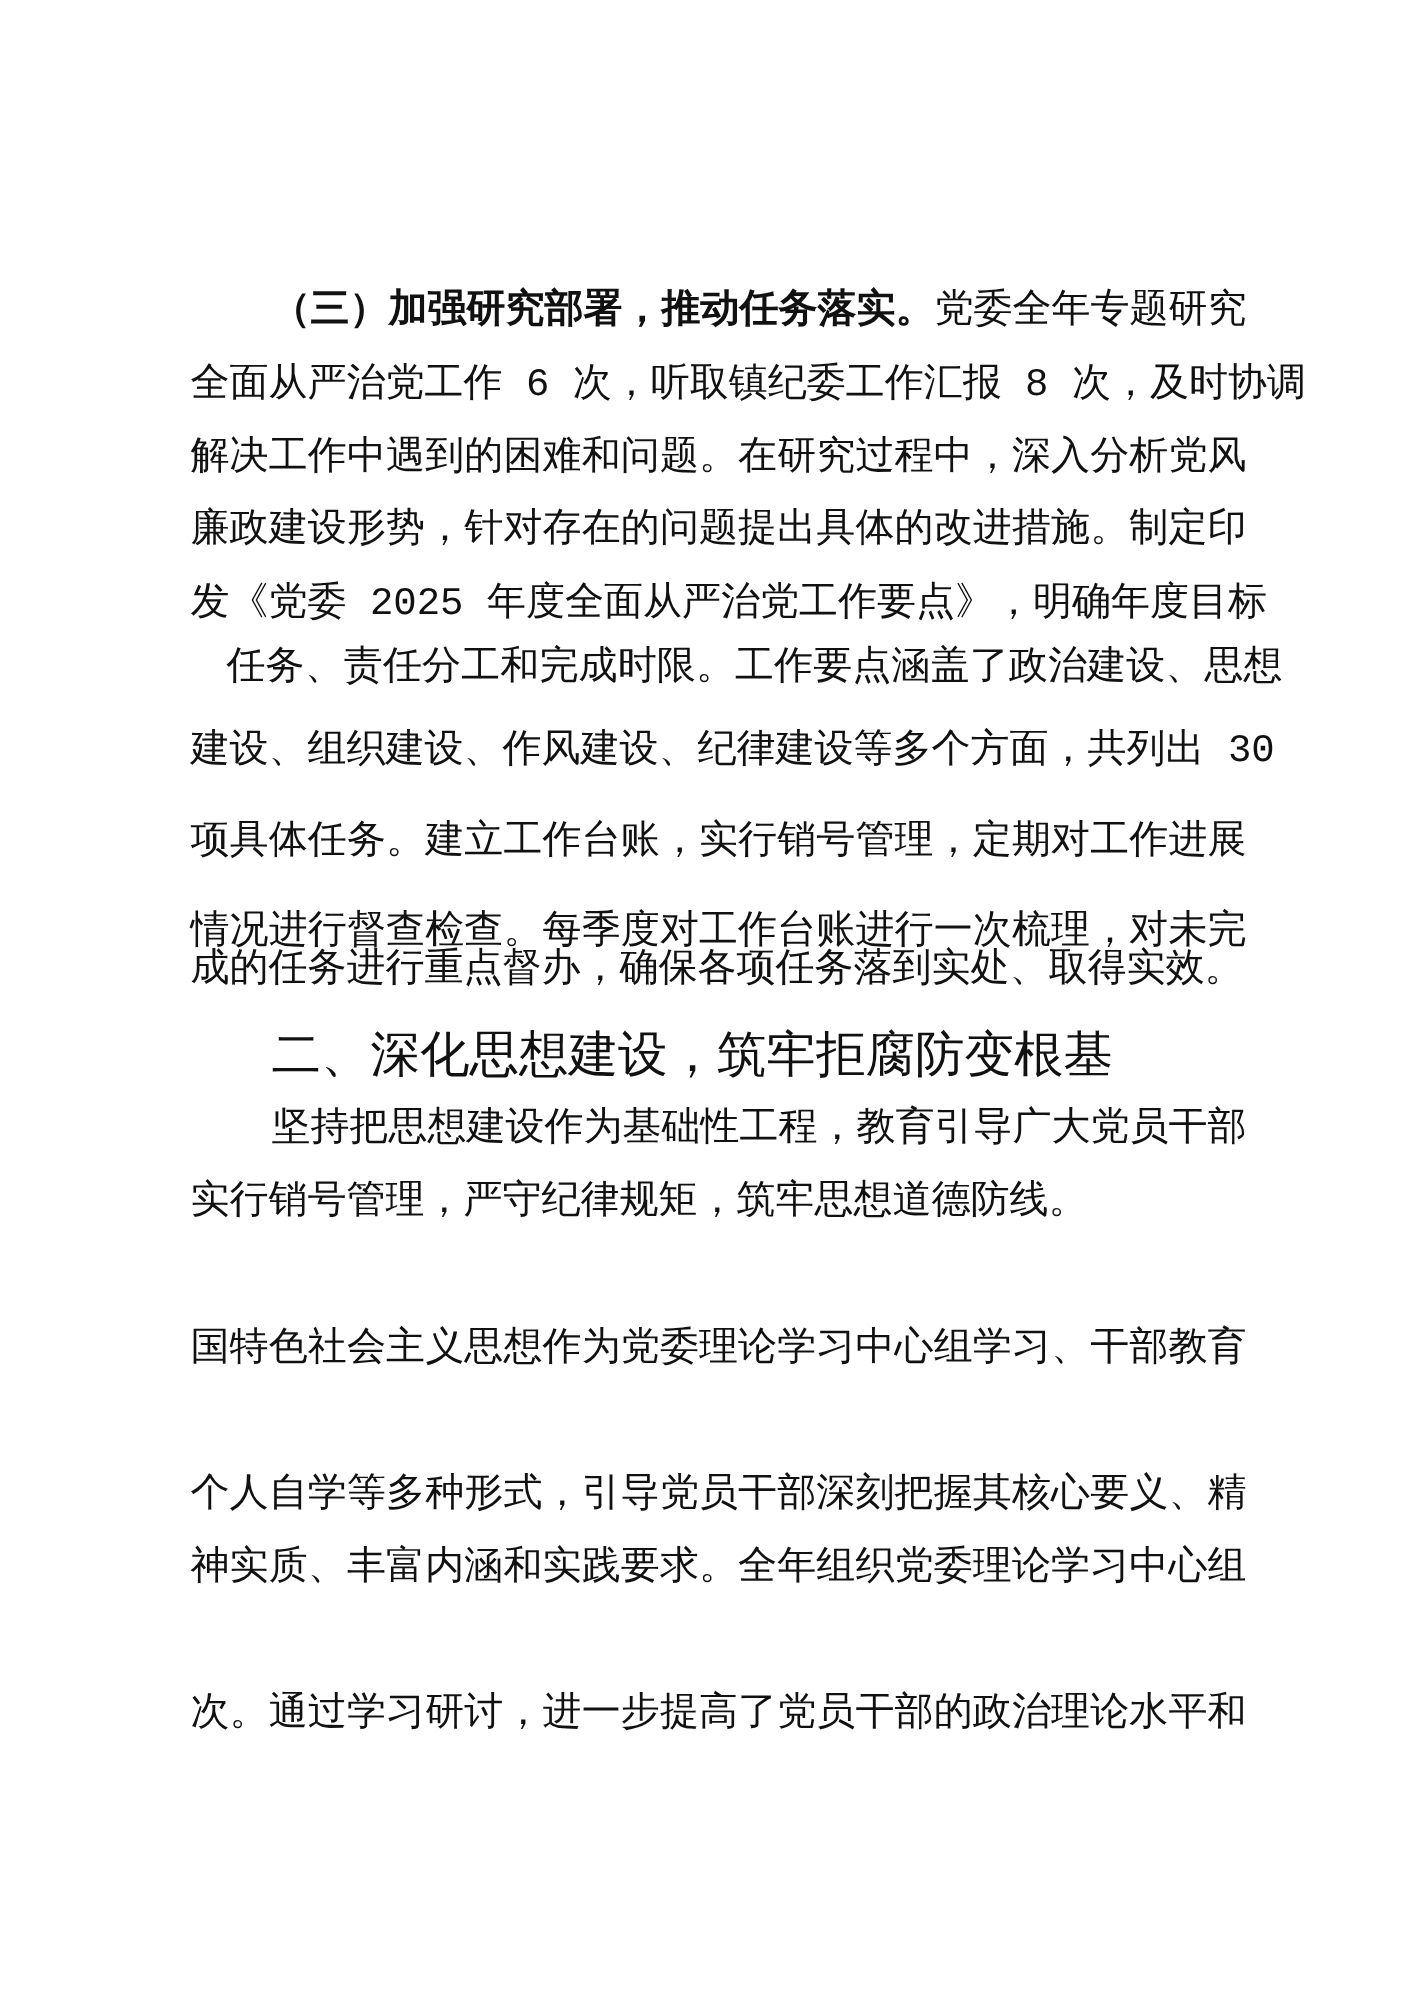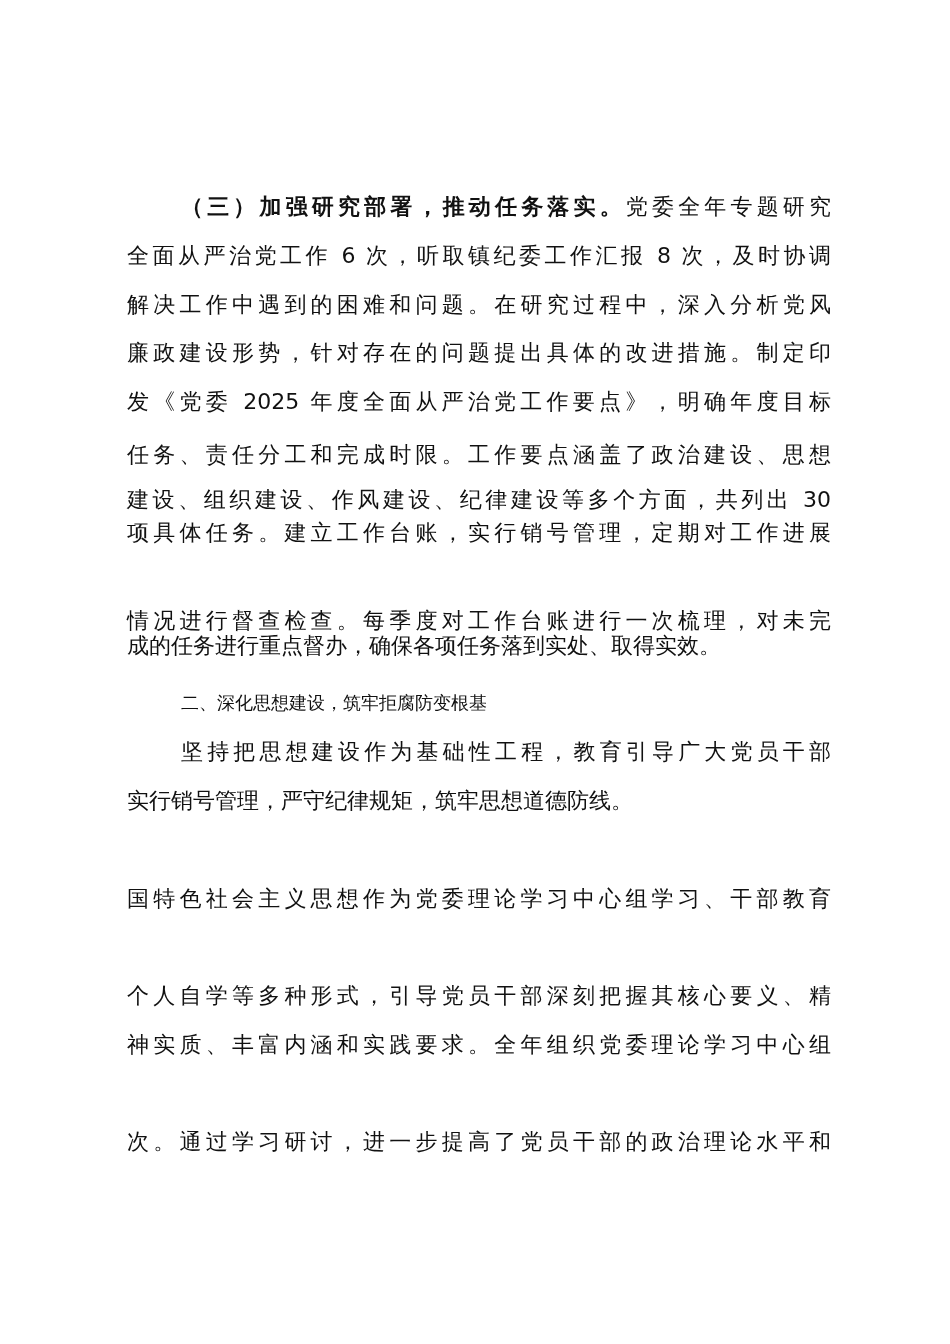--- a/index.html
+++ b/index.html
@@ -1,38 +1,38 @@
 <!DOCTYPE html>
 <html><head>
 <meta charset="utf-8">
 <style>
   html, body { margin:0; padding:0; background:#ffffff; }
   body { width:950px; height:1344px; position:relative; overflow:hidden;
          font-family:"DejaVu Sans","Liberation Sans",sans-serif; color:#111111; }
   .page { position:absolute; left:0; top:0; width:950px; height:1344px; background:#ffffff; }
   .line { position:absolute; left:127px; width:704px; height:34px; line-height:34px;
-          font-size:22px; white-space:nowrap; text-align:justify; text-align-last:justify; letter-spacing:0; }
+          font-size:26px; white-space:nowrap; text-align:justify; text-align-last:justify; letter-spacing:0;font-family:Liberation Mono, monospace; }
   .line.last { text-align-last:left; }
   .line.indent { left:181px; width:650px; }
   .b { font-weight:bold; }
-  .heading { position:absolute; left:181px; height:34px; line-height:34px; font-size:18px; white-space:nowrap; }
+  .heading { position:absolute; left:181px; height:34px; line-height:34px; font-size:33px; white-space:nowrap; }
 </style>
 </head>
 <body>
 
 <div class="page">
 
   <div class="line indent" style="top:190px;"><span class="b">（三）加强研究部署，推动任务落实。</span><span>党委全年专题研究</span></div>
   <div class="line" style="top:239px;">全面从严治党工作 6 次，听取镇纪委工作汇报 8 次，及时协调</div>
   <div class="line" style="top:336px;">廉政建设形势，针对存在的问题提出具体的改进措施。制定印</div>
   <div class="line" style="top:288px;">解决工作中遇到的困难和问题。在研究过程中，深入分析党风</div>
   <div class="line" style="top:385px;">发《党委 2025 年度全面从严治党工作要点》，明确年度目标</div>
-  <div class="line" style="top:438px;">任务、责任分工和完成时限。工作要点涵盖了政治建设、思想</div>
+  <div class="line" style="top:428px;margin-left:24px;">任务、责任分工和完成时限。工作要点涵盖了政治建设、思想</div>
   <div class="line" style="top:483px;">建设、组织建设、作风建设、纪律建设等多个方面，共列出 30</div>
-  <div class="line" style="top:516px;">项具体任务。建立工作台账，实行销号管理，定期对工作进展</div>
+  <div class="line" style="top:544px;">项具体任务。建立工作台账，实行销号管理，定期对工作进展</div>
   <div class="line" style="top:572px;margin-top:32px;">情况进行督查检查。每季度对工作台账进行一次梳理，对未完</div>
   <div class="line last" style="top:629px;">成的任务进行重点督办，确保各项任务落到实处、取得实效。</div>
 
   <div class="heading" style="top:686px;">二、深化思想建设，筑牢拒腐防变根基</div>
 
   <div class="line indent" style="top:735px;">坚持把思想建设作为基础性工程，教育引导广大党员干部</div>
   <div class="line last" style="top:784px;">实行销号管理，严守纪律规矩，筑牢思想道德防线。</div>
 
   <div class="line" style="top:882px;">国特色社会主义思想作为党委理论学习中心组学习、干部教育</div>
   <div class="line" style="top:979px;">个人自学等多种形式，引导党员干部深刻把握其核心要义、精</div>

